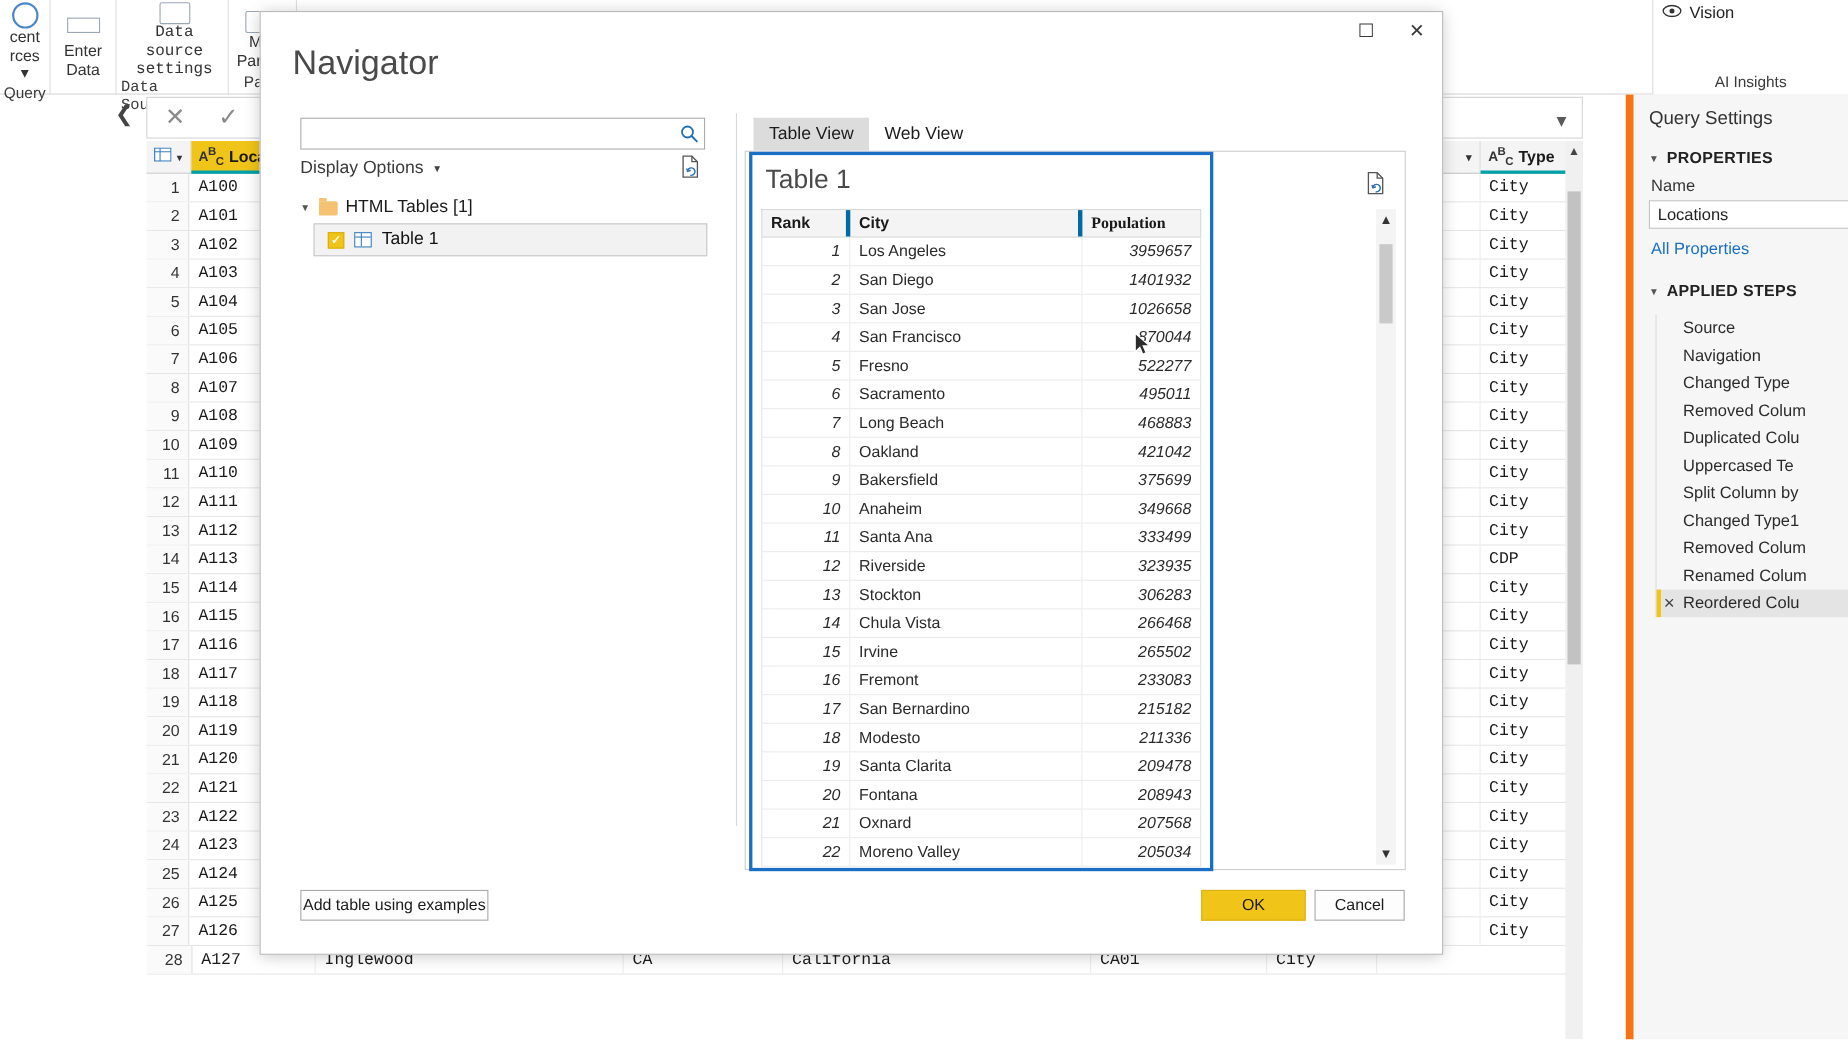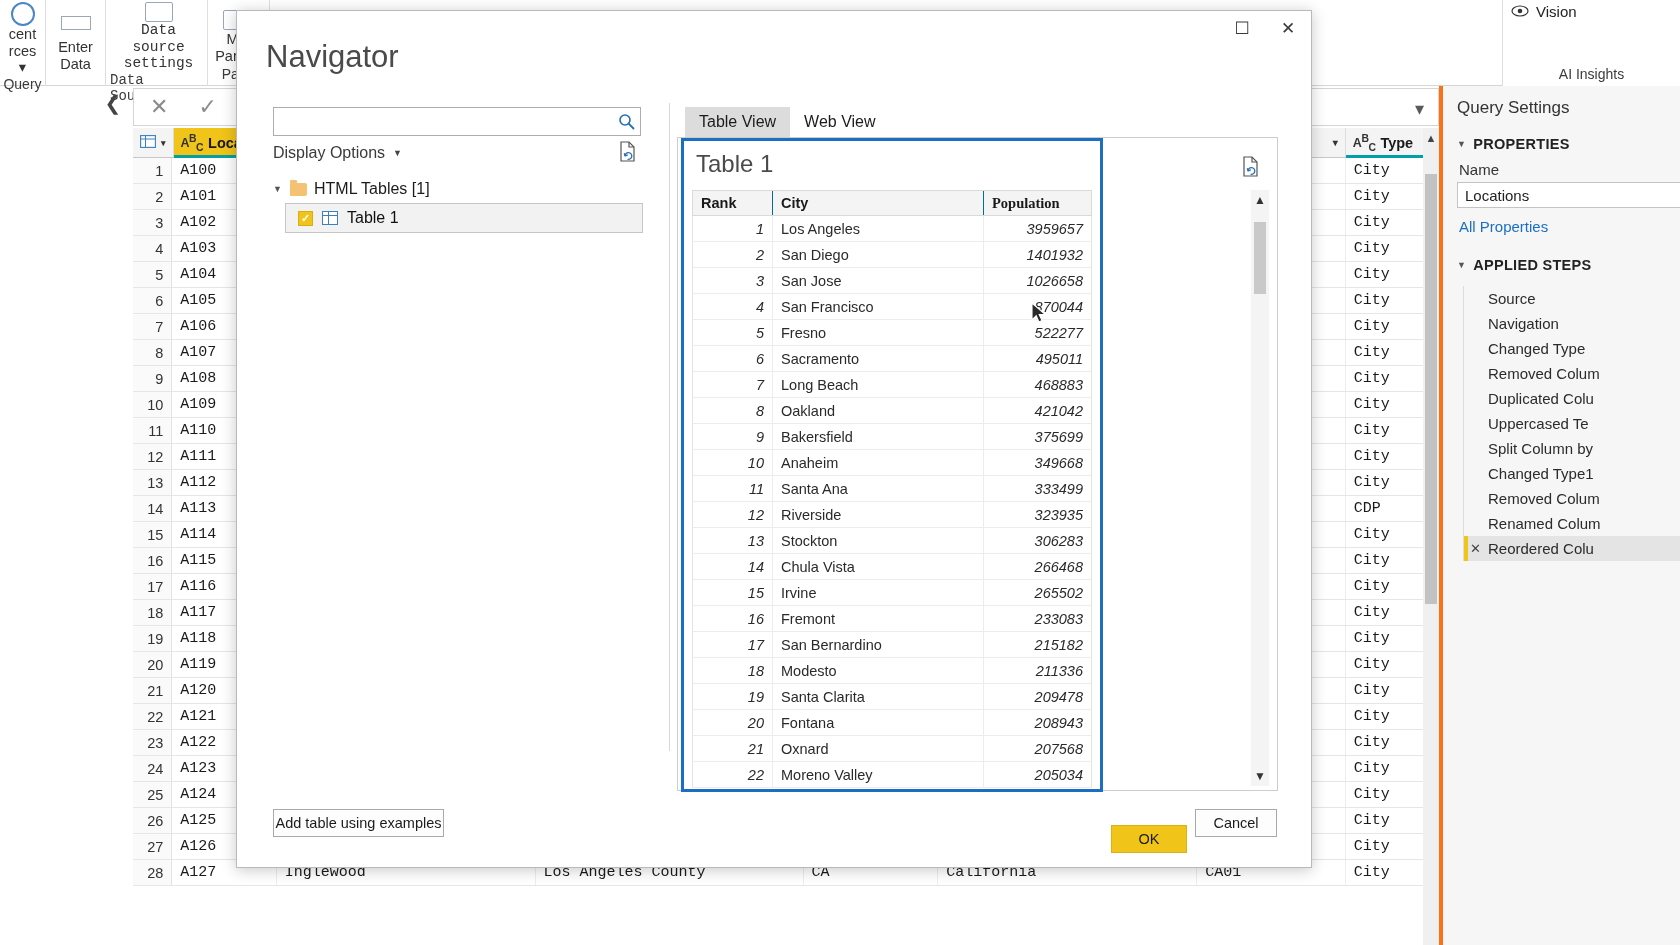--- a/index.html
+++ b/index.html
@@ -98,22 +98,22 @@
   .col-type { width:100px; }
 
   .grid-vscroll {
     position:absolute; right:0; top:0; width:16px; height:817px; background:#f0f0f0;
   }
   .gvs-up { width:16px;height:20px;display:flex;align-items:center;justify-content:center;font-size:11px;color:#444;}
   .gvs-thumb { position:absolute; top:46px; left:2px; width:12px; height:430px; background:#c2c2c2; }
 
   
   .qsettings {
-    position:absolute; right:0; top:86px; width:241px; height:859px;
-    background:#f6f6f6; border-left:4px solid #f97316; padding:12px 0 0 14px;
+    position:absolute; right:0; top:86px; width:202px; height:859px;
+    background:#f6f6f6; border-left:7px solid #f97316; padding:12px 0 0 14px;
   }
   .qs-title { font-size:17px; color:#333; margin-bottom:18px;}
   .qs-sec { font-size:14.5px; font-weight:bold; color:#222; letter-spacing:.3px; display:flex; align-items:center; gap:7px;}
   .qs-tri { font-size:9px; color:#555; }
   .qs-lbl { font-size:15px; color:#333; margin:9px 0 4px 2px;}
   .qs-input {
     width:230px; height:26px; background:#fff; border:1px solid #c4c4c4;
     display:flex;align-items:center;padding-left:7px;font-size:15px;color:#222;
   }
   .qs-link { font-size:15px; color:#1a6fc4; margin:10px 0 0 2px; cursor:pointer;}
@@ -194,21 +194,21 @@
     position:absolute; left:3px; top:0px; width:422px; height:654px;
     border:3px solid #1a6fc4; pointer-events:none;
   }
   .prev-title { position:absolute; left:18px; top:12px; font-size:24px; color:#4a4a4a; font-weight:300;}
   .refresh-right { position:absolute; right:16px; top:18px; cursor:pointer;}
 
   .ptable { position:absolute; left:14px; top:52px; width:400px; }
   .pt-head { display:flex; background:#f4f4f4; border:1px solid #dadada; height:26px; }
   .pt-h {
     font-size:14.5px; font-weight:bold; color:#1a1a1a; display:flex; align-items:center; padding:0 8px;
-    border-right:1px solid #0369a1;
+    border-right:4px solid #0369a1;
   }
   .pt-h:last-child{border-right:0;font-family:Liberation Serif, serif;}
   .c-rank { width:80px; }
   .c-city { width:211px; }
   .c-pop  { width:107px; }
   .pt-row { display:flex; height:26px; border-left:1px solid #e3e3e3; border-right:1px solid #e3e3e3; border-bottom:1px solid #ececec;}
   .pt-c {
     font-size:14.5px; color:#2a2a2a; display:flex; align-items:center; padding:0 8px;
     border-right:1px solid #ececec; white-space:nowrap; overflow:hidden;
   }
@@ -224,21 +224,21 @@
     z-index:50;
   }
 
   .dlg-footer { position:absolute; left:0; bottom:0; width:1076px; height:86px;text-decoration:underline; }
   .btn {
     position:absolute; height:28px; border:1px solid #a9a9a9; background:#fdfdfd;
     display:flex; align-items:center; justify-content:center; font-size:14.5px; color:#1b1b1b; cursor:pointer;
   }
   .btn.primary { background:#f0c419; border-color:#dcb116; }
   .btn-add { left:36px; bottom:30px; width:171px; }
-  .btn-ok { right:126px; bottom:14px; width:76px; }
+  .btn-ok { right:126px; bottom:30px; width:95px; }
   .btn-cancel { right:36px; bottom:30px; width:82px; }
 </style>
 </head>
 <body>
 
 <div id="root">
 
   <div class="pq-ribbon">
     <div class="ribbon-group" style="left:0;width:46px;">
       <div class="rb-icons">
@@ -602,21 +602,20 @@
           <div class="gr-cell col-c"></div>
           <div class="gr-cell col-d"></div>
           <div class="gr-cell col-e"></div>
           <div class="gr-cell col-f"></div>
           <div class="gr-cell col-type">City</div>
         </div>
         <div class="grid-row">
           <div class="gr-num">28</div>
           <div class="gr-cell col-loc">A127</div>
           <div class="gr-cell col-b">Inglewood</div>
-          <div class="gr-cell col-c">Los Angeles County</div>
           <div class="gr-cell col-d">CA</div>
           <div class="gr-cell col-e">California</div>
           <div class="gr-cell col-f">CA01</div>
           <div class="gr-cell col-type">City</div>
         </div>
       </div>
     <div class="grid-vscroll">
       <div class="gvs-up">▲</div>
       <div class="gvs-thumb"></div>
     </div>

